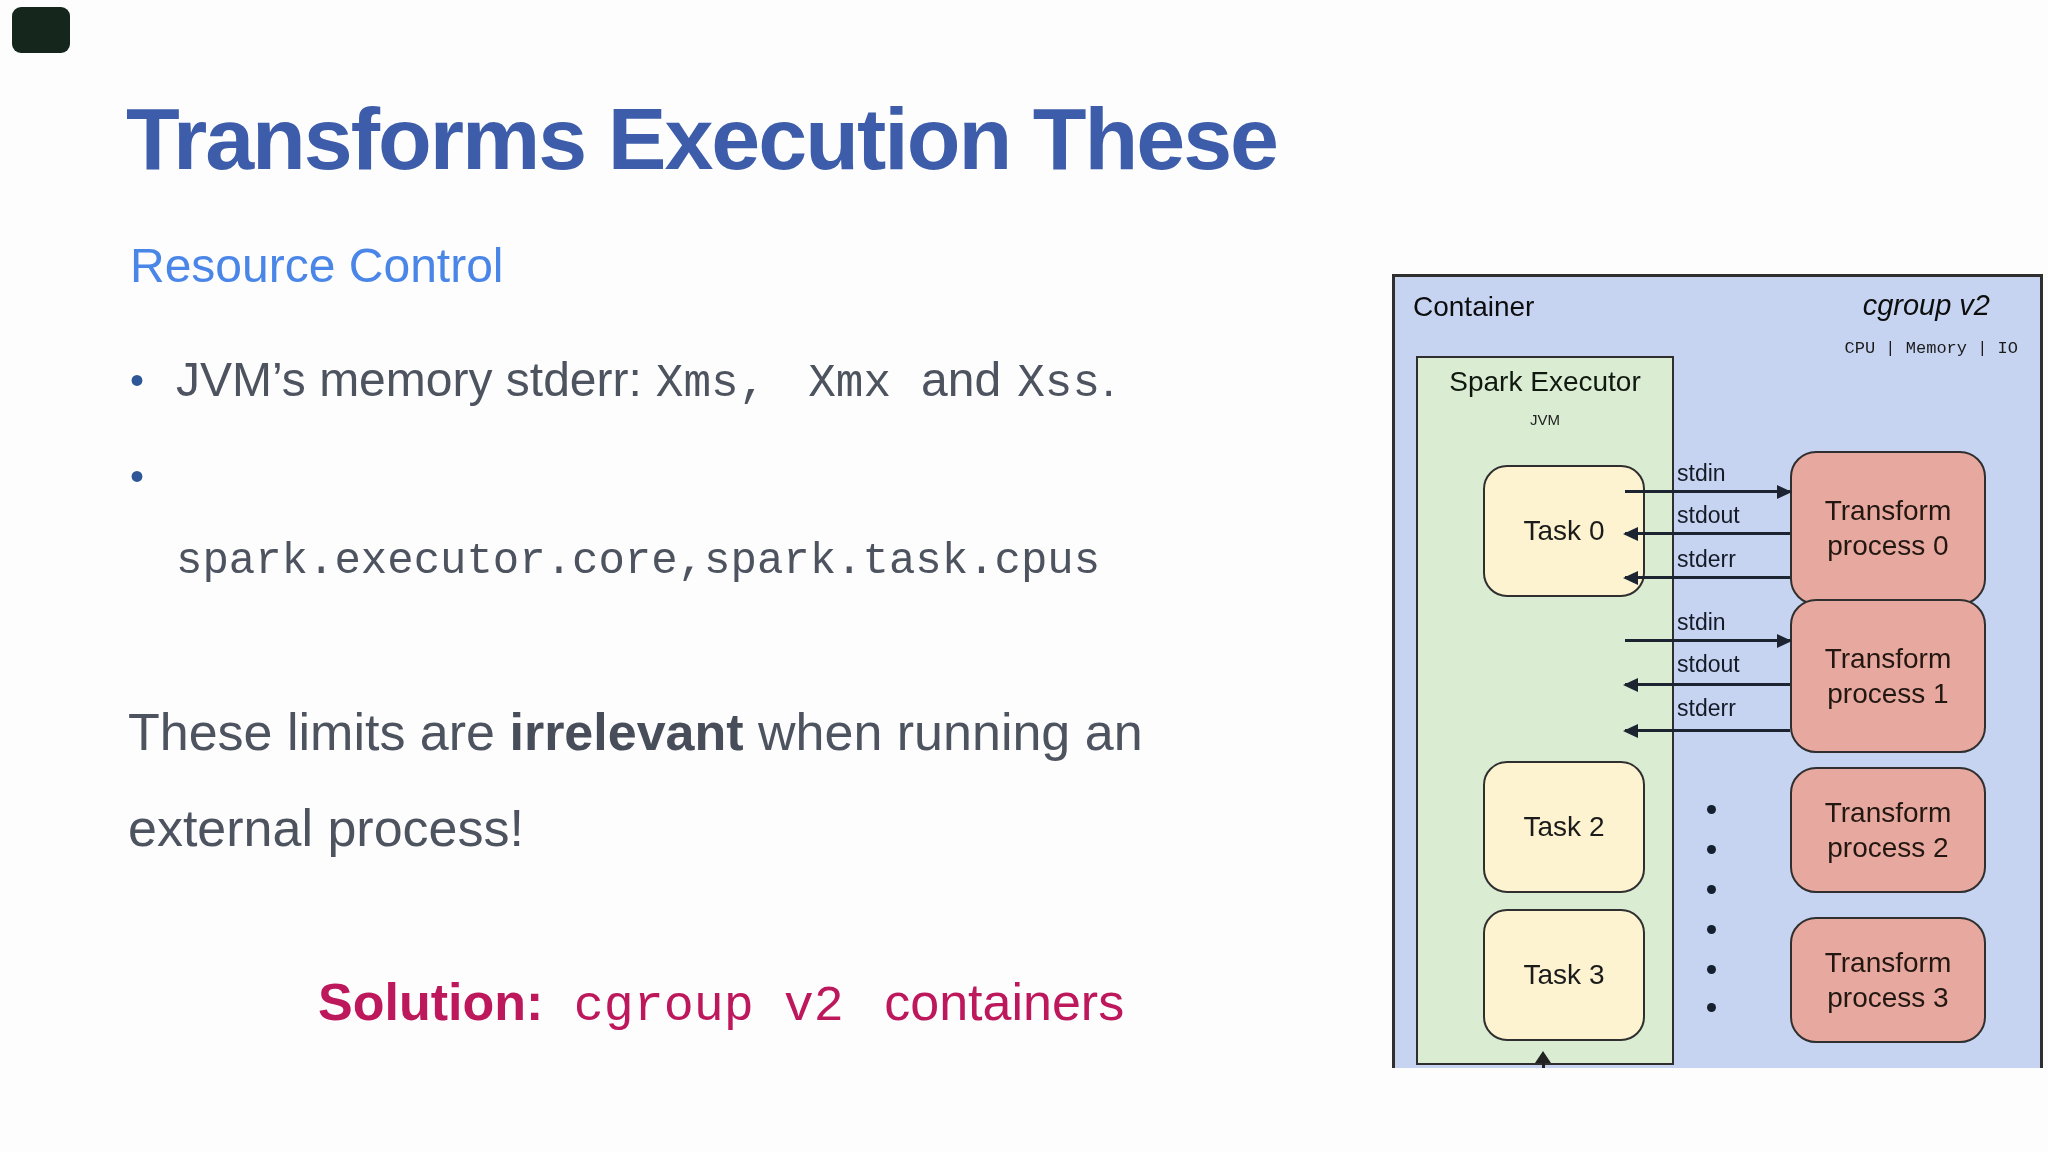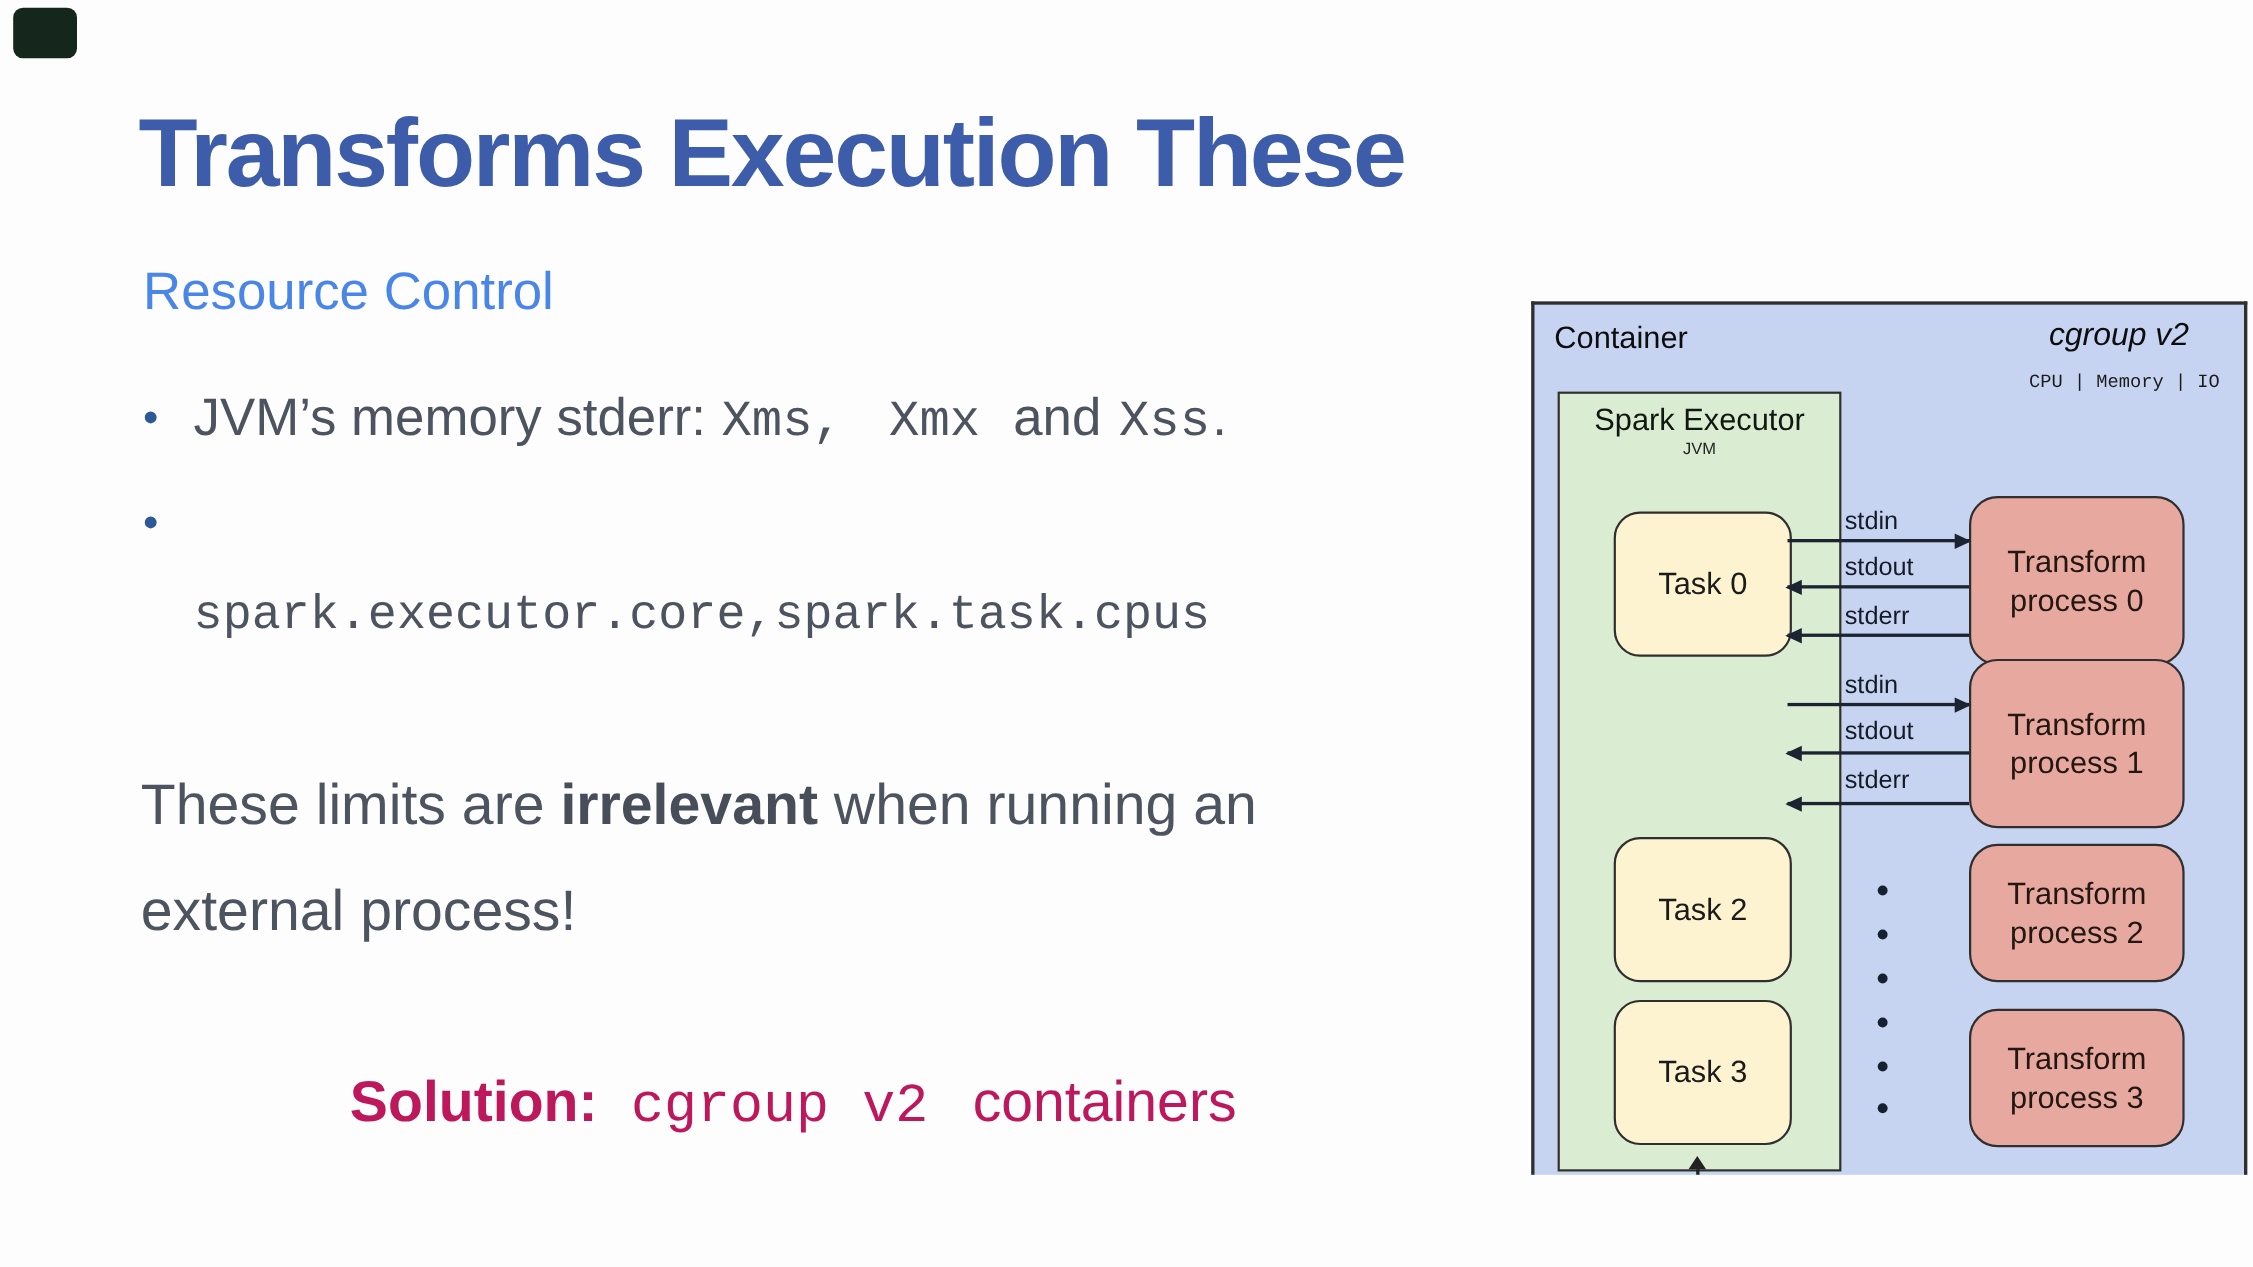--- a/index.html
+++ b/index.html
@@ -47,23 +47,23 @@
     overflow:hidden;color:#111;
   }
   #container-label{left:18px;top:14px;font-size:28px;color:#0d0d0d;}
   #cgroup-label{right:50px;top:12px;font-size:29px;font-style:italic;color:#0d0d0d;}
   #resources-label{right:22px;top:62px;font-size:17px;font-family:"Liberation Mono",monospace;color:#1b1b1b;}
   #executor-box{
     left:21px;top:79px;width:254px;height:705px;
     background:#daecd2;border:2px solid #2f2f2f;text-align:center;
   }
   #executor-title{margin-top:8px;font-size:28px;color:#101810;}
-  #executor-subtitle{font-size:15px;color:#222;margin-top:2px;}
+  #executor-subtitle{font-size:15px;color:#222;margin-top:13px;}
   .task-box{
-    left:72px;width:158px;height:128px;border-radius:24px;
+    left:88px;width:158px;height:128px;border-radius:24px;
     background:#fdf3d0;border:2px solid #2f2f2f;
     display:flex;align-items:center;justify-content:center;
     font-size:28px;color:#1b1b1b;
   }
   #task-0{top:188px;} #task-1{top:336px;} #task-2{top:484px;} #task-3{top:632px;}
   .proc-box{
     left:395px;width:192px;border-radius:26px;
     background:#e7a89f;border:2px solid #2f2f2f;
     display:flex;align-items:center;justify-content:center;text-align:center;
     font-size:28px;line-height:1.25;color:#231712;

